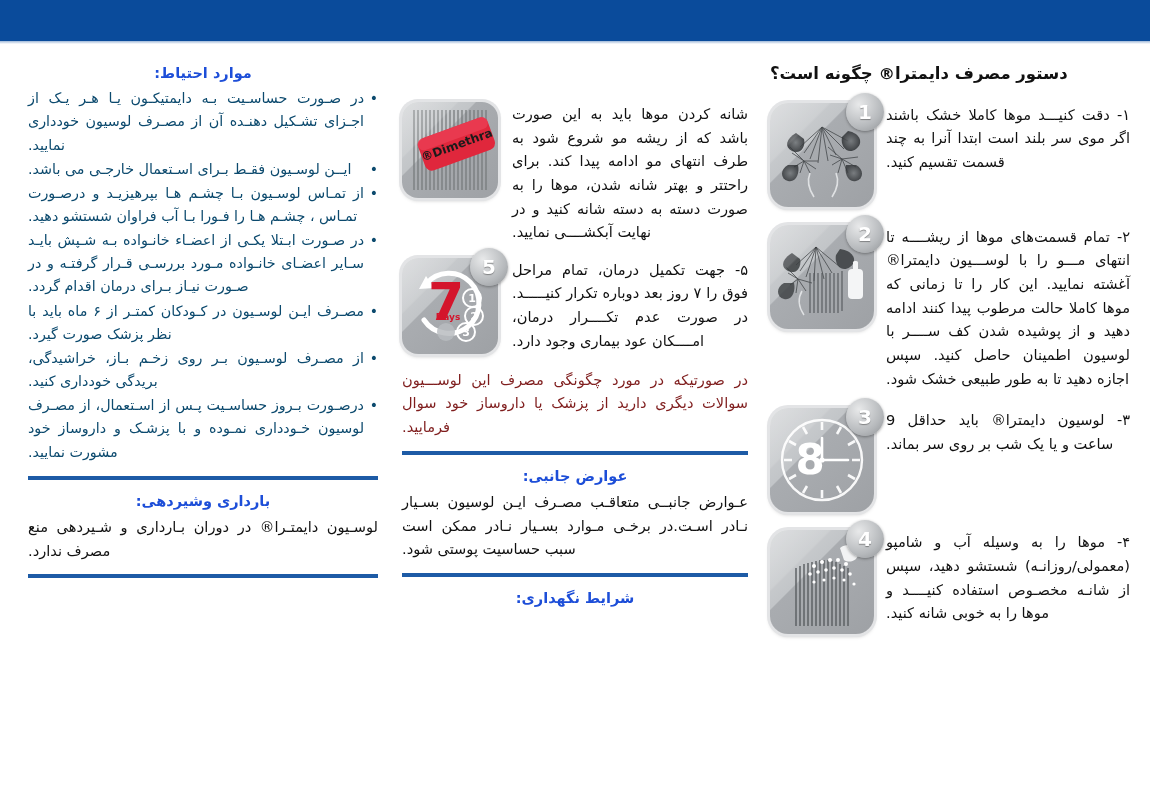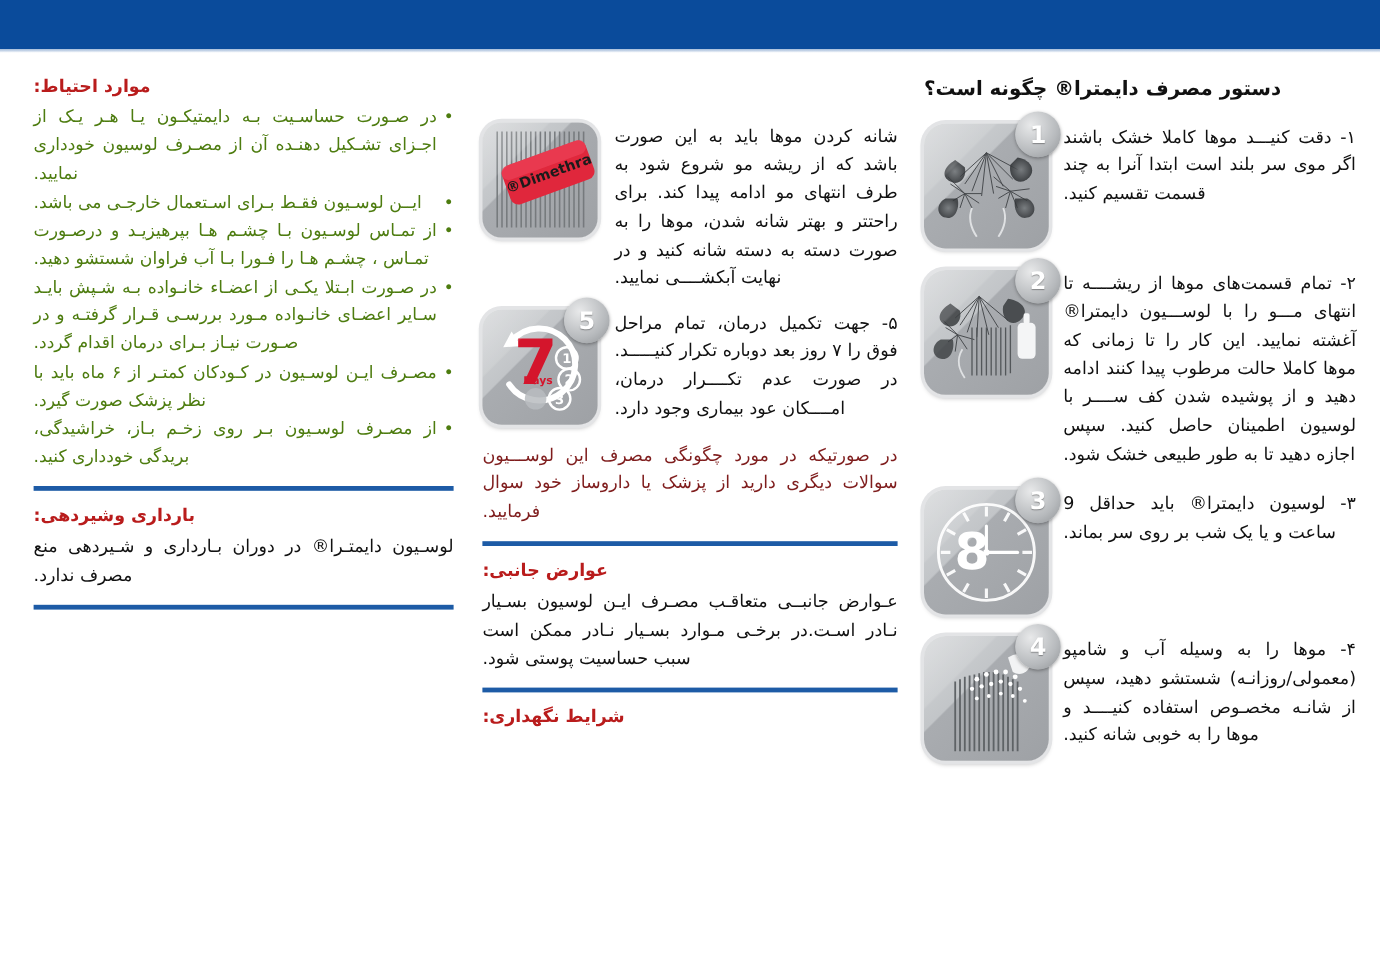--- a/index.html
+++ b/index.html
@@ -30,34 +30,34 @@
   .col-mid{width:370px;padding:18px 12px 0 12px;margin-top:40px;}
   .col-left{width:390px;padding:18px 12px 0 28px;}
 
   
   .title{
     font-size:16.5px;font-weight:bold;color:#111;
     text-align:left;margin:0 0 16px 0;line-height:1.5;
     letter-spacing:0;
   }
   .section-head{
-    font-size:14.5px;font-weight:bold;color:#b91c1c;
-    text-align:left;margin:0 0 2px 0;line-height:1.6;
+    font-size:14.5px;font-weight:bold;color:#1d4ed8;
+    text-align:center;margin:0 0 2px 0;line-height:1.6;
   }
   .para{
     font-size:14.6px;color:#111;line-height:1.62;
     text-align:justify;text-align-last:left;margin:0;
   }
   .para-plain{
     font-size:14.6px;color:#7f1d1d;line-height:1.62;
     text-align:justify;text-align-last:left;margin:0;
   }
   .bullet-list{margin:0;padding:0;list-style:none;}
   .bullet-list li{
-    font-size:14.3px;color:#4d7c0f;line-height:1.62;
+    font-size:14.3px;color:#0c4a6e;line-height:1.62;
     text-align:justify;text-align-last:left;
     padding-right:14px;position:relative;margin-bottom:1px;
   }
   .bullet-list li::before{
     content:"\2022";position:absolute;right:0;top:0;font-size:14px;
   }
   .rule{
     height:4px;background:#1d5ba6;margin:12px 0 10px 0;width:100%;
   }
 
@@ -302,20 +302,21 @@
 
   <div class="col col-left">
     <h2 class="section-head">موارد احتیاط:</h2>
     <ul class="bullet-list">
       <li>در صـورت حساسـیت بـه دایمتیکـون یـا هـر یـک از اجـزای تشـکیل دهنـده آن از مصـرف لوسیون خودداری نمایید.</li>
       <li>ایــن لوسـیون فقـط بـرای اسـتعمال خارجـی می باشد.</li>
       <li>از تمـاس لوسـیون بـا چشـم هـا بپرهیزیـد و درصـورت تمـاس ، چشـم هـا را فـورا بـا آب فراوان شستشو دهید.</li>
       <li>در صـورت ابـتلا یکـی از اعضـاء خانـواده بـه شـپش بایـد سـایر اعضـای خانـواده مـورد بررسـی قـرار گرفتـه و در صـورت نیـاز بـرای درمان اقدام گردد.</li>
       <li>مصـرف ایـن لوسـیون در کـودکان کمتـر از ۶ ماه باید با نظر پزشک صورت گیرد.</li>
       <li>از مصـرف لوسـیون بـر روی زخـم بـاز، خراشیدگی، بریدگی خودداری کنید.</li>
+      <li>درصـورت بـروز حساسـیت پـس از اسـتعمال، از مصـرف لوسیون خـودداری نمـوده و با پزشـک و داروساز خود مشورت نمایید.</li>
     </ul>
 
     <div class="rule"></div>
     <h2 class="section-head">بارداری وشیردهی:</h2>
     <p class="para">لوسـیون دایمتـرا® در دوران بـارداری و شـیردهی منع مصرف ندارد.</p>
     <div class="rule"></div>
   </div>
 
 </div>
 

